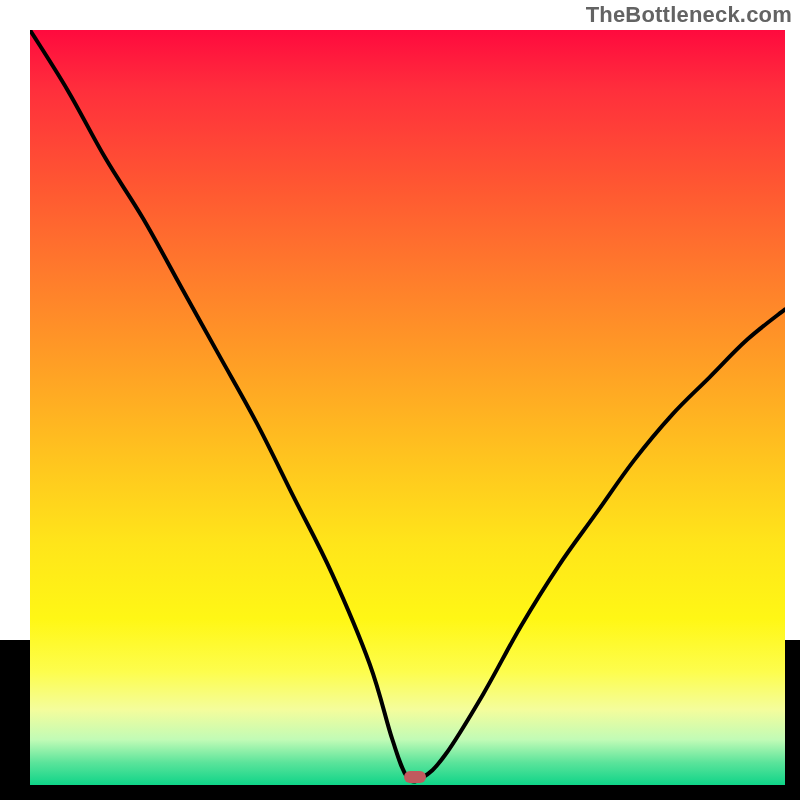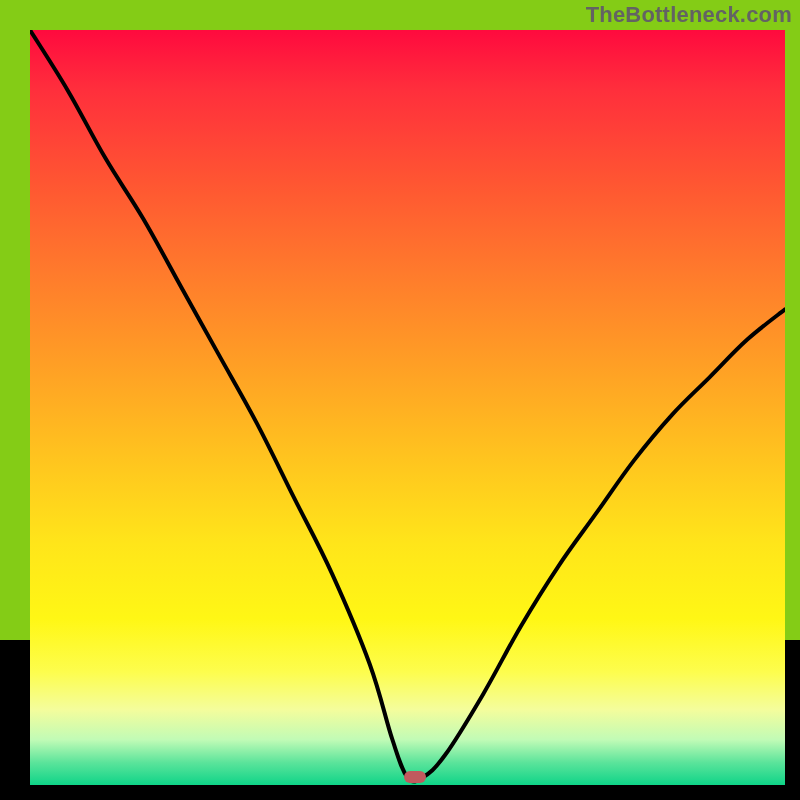--- a/index.html
+++ b/index.html
@@ -1,20 +1,20 @@
 <!DOCTYPE html>
 <html><head>
 <meta charset="utf-8">
 <style>
   * { margin: 0; padding: 0; box-sizing: border-box; }
   html, body { width: 800px; height: 800px; overflow: hidden; background: #000; }
   .frame {
     width: 800px;
     height: 640px;
-    background: #84cc16;
+    background: #ffffff;
     position: relative;
   }
   .watermark {
     position: absolute;
     top: 2px;
     right: 8px;
     font-family: Arial, Helvetica, sans-serif;
     font-size: 22px;
     font-weight: 600;
     color: #636363;

